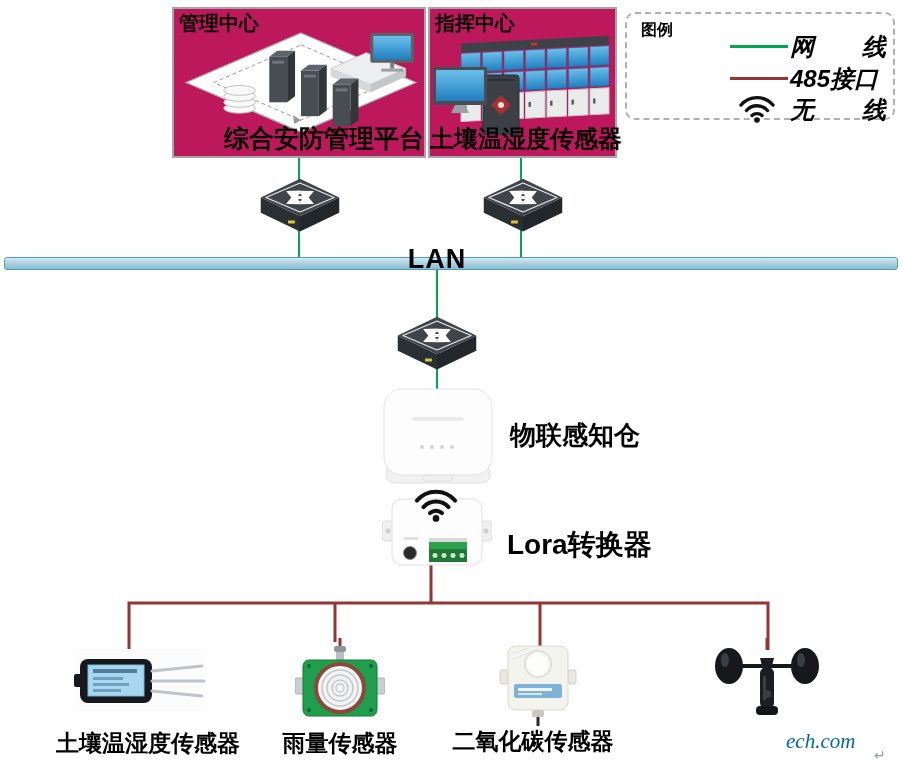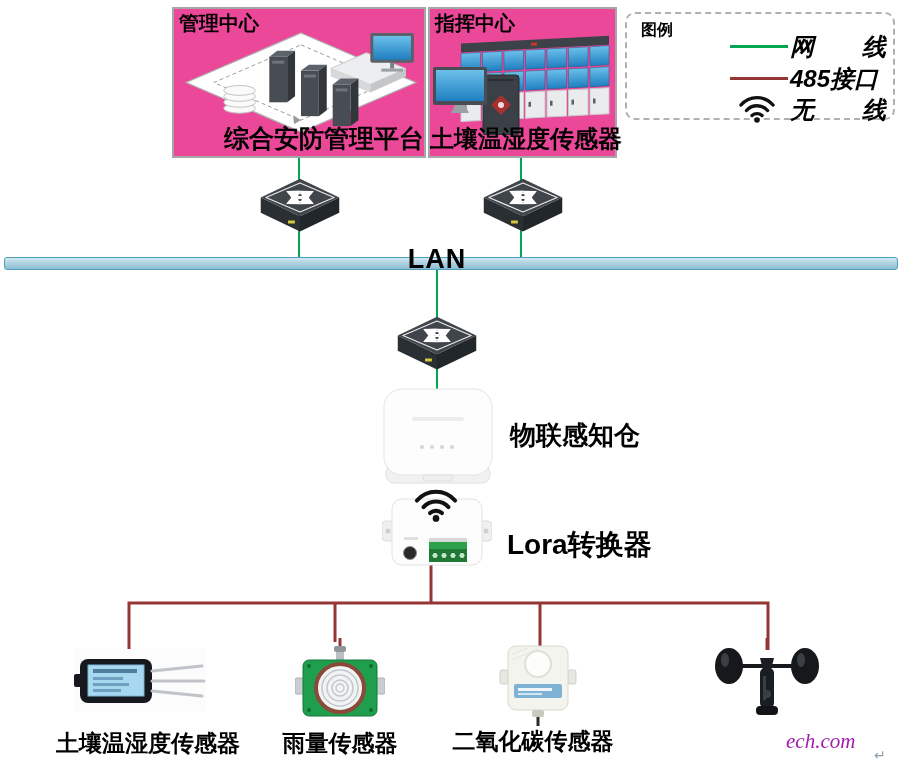--- a/index.html
+++ b/index.html
@@ -5,40 +5,40 @@
   html,body{margin:0;padding:0;background:#fff;}
   #canvas{
     position:relative;width:903px;height:771px;background:#fff;overflow:hidden;
     font-family:"Liberation Sans","DejaVu Sans",sans-serif;color:#000;
   }
   .abs{position:absolute;}
   
   .wire-net{stroke:#00A650;stroke-width:2;fill:none;}
   .wire-485{stroke:#943634;stroke-width:3;fill:none;}
   
-  .node-box{position:absolute;border:2px solid #a6a6a6;background:#ec4899;box-sizing:border-box;}
+  .node-box{position:absolute;border:2px solid #a6a6a6;background:#be185d;box-sizing:border-box;}
   .node-title{position:absolute;left:5px;top:1px;font-size:20px;font-weight:bold;white-space:nowrap;}
   .node-caption{position:absolute;left:0;right:0;bottom:1px;text-align:right;font-weight:bold;white-space:nowrap;}
   
   #legend{position:absolute;left:625px;top:12px;width:270px;height:108px;border:2px dashed #b0b0b0;
           border-radius:10px;background:#fff;box-sizing:border-box;}
   #legend .legend-title{position:absolute;left:14px;top:6px;font-size:16px;font-weight:bold;}
   .legend-line{position:absolute;left:103px;width:58px;height:0;border-top:3px solid;}
   .legend-label{position:absolute;left:163px;font-size:24px;font-weight:bold;white-space:nowrap;font-style:italic;}
   
   #lan-bar{position:absolute;left:4px;top:257px;width:894px;height:13px;border-radius:3px;
            background:linear-gradient(#d2e9f3,#a9cede 55%,#8dbdd2);border:1px solid #4f9fbe;box-sizing:border-box;}
   #lan-label{position:absolute;left:387px;top:244px;width:100px;text-align:center;
              font-size:27px;font-weight:bold;letter-spacing:1px;}
   
   .big-label{position:absolute;font-weight:bold;white-space:nowrap;z-index:4;}
   .sensor-label{position:absolute;top:728px;font-size:23px;font-weight:bold;text-align:center;
                 white-space:nowrap;z-index:3;}
   #watermark{position:absolute;left:786px;top:729px;font-family:"Liberation Serif","DejaVu Serif",serif;
-             font-style:italic;font-size:21px;color:#a21caf;z-index:2;}
+             font-style:italic;font-size:21px;color:#0369a1;z-index:2;}
   #return-mark{position:absolute;left:874px;top:747px;font-size:14px;color:#93a0ac;z-index:2;}
   .dev{z-index:3;}
   svg{display:block;}
 </style>
 </head>
 <body>
 
 <svg aria-hidden="true" style="position:absolute;width:0;height:0">
   <defs>
     <marker id="ah" markerWidth="7" markerHeight="7" refX="5" refY="3" orient="auto">

